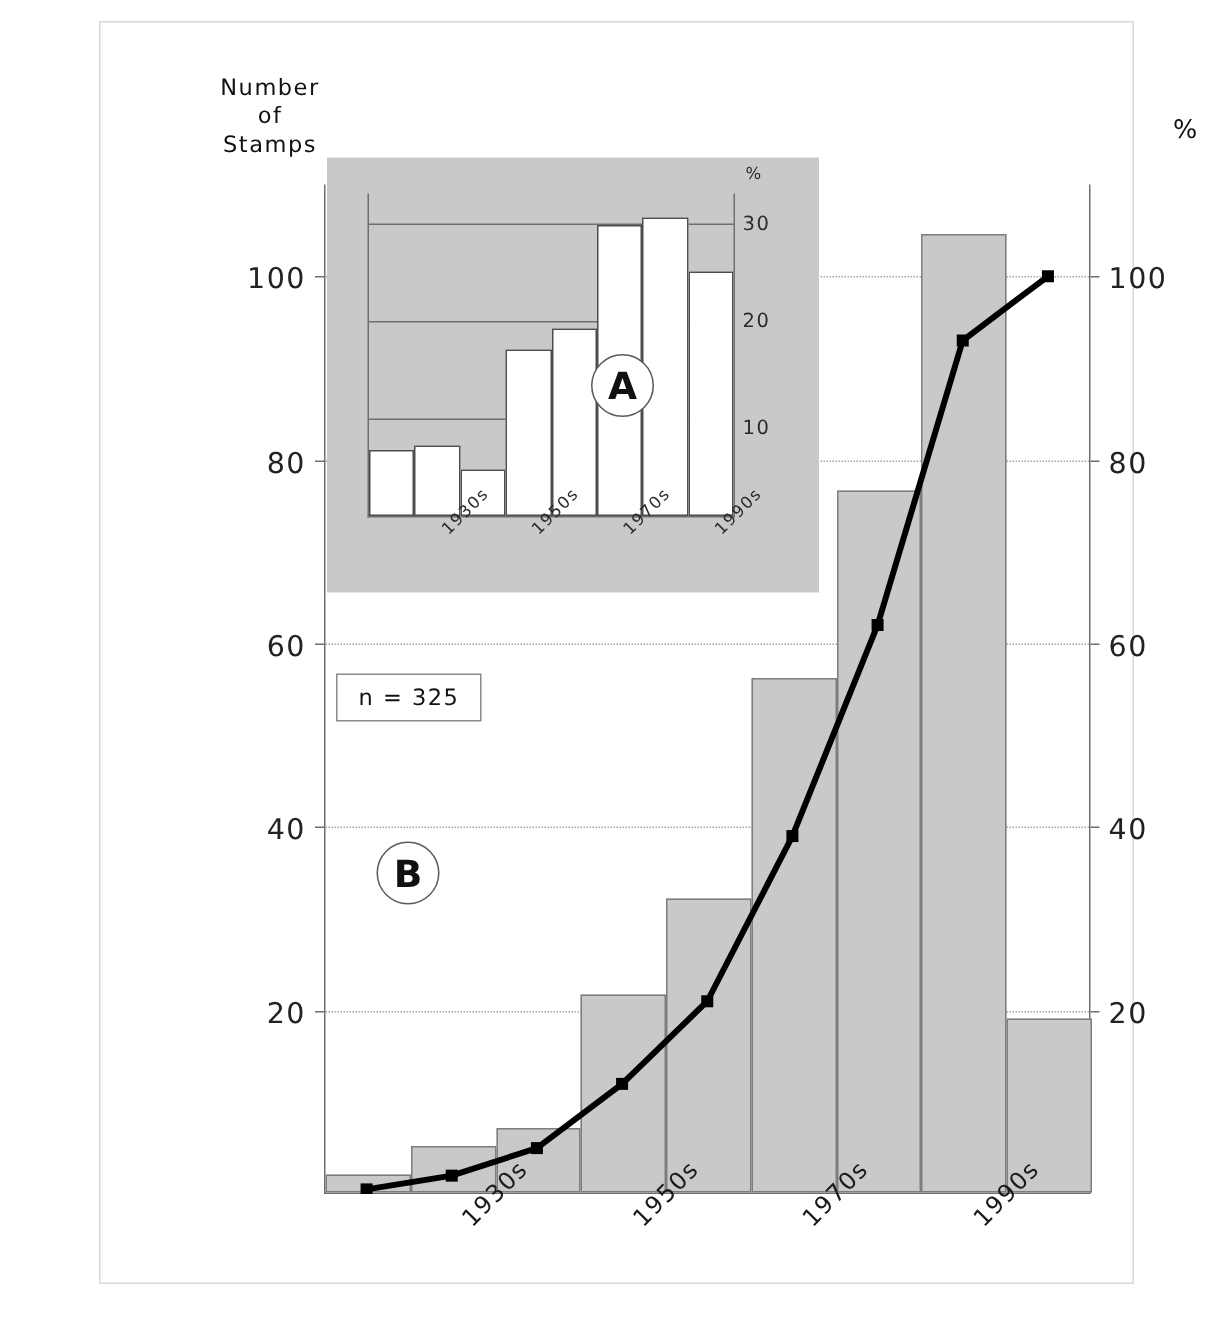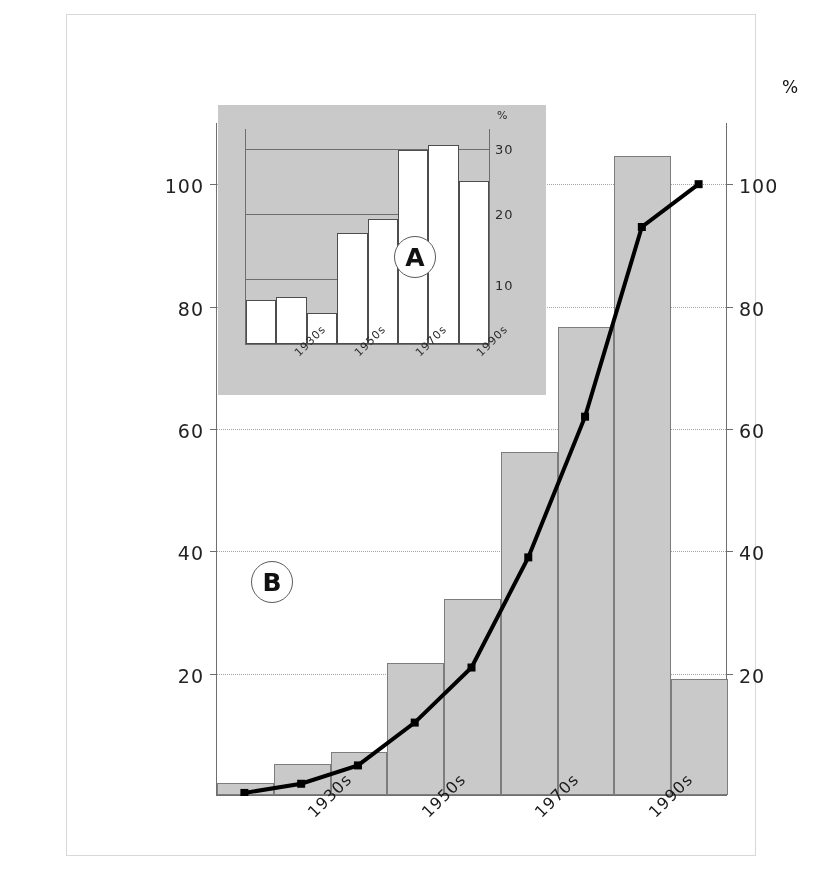--- a/index.html
+++ b/index.html
@@ -50,20 +50,25 @@
                 transform:rotate(-45deg);transform-origin:left top;white-space:nowrap;}
   #inset-pct{position:absolute;left:279px;top:4px;font-size:11px;color:#2b2b2b;}
   #letter-a{left:176px;top:131px;}
 </style>
 </head>
 <body>
 
 <div id="page">
   <div id="frame">
 
+    <div id="ylab-main">
+      <div>Number</div>
+      <div>of</div>
+      <div>Stamps</div>
+    </div>
     <div id="ylab-right">%</div>
 
     <div class="axis-line" id="y-axis-left"></div>
     <div class="axis-line" id="y-axis-right"></div>
     <div class="axis-line" id="x-axis"></div>
 
     <div id="grid-host">
         <div class="gridline" style="top: 658.636px;"></div>
         <div class="gridline" style="top: 536.273px;"></div>
         <div class="gridline" style="top: 413.909px;"></div>
@@ -122,20 +127,21 @@
         </g>
     </svg>
 
     <div id="xlabel-host">
         <div class="xlabel" style="left: 237.006px; top: 793px;">1930s</div>
         <div class="xlabel" style="left: 350.561px; top: 793px;">1950s</div>
         <div class="xlabel" style="left: 464.117px; top: 793px;">1970s</div>
         <div class="xlabel" style="left: 577.672px; top: 793px;">1990s</div>
       </div>
 
+    <div id="nbox">n = 325</div>
 
     <div class="panel-letter" id="letter-b">B</div>
 
     <div id="inset">
       <div id="inset-pct">%</div>
       <div id="inset-plot"></div>
       <div id="inset-right-axis"></div>
       <div id="inset-grid-host">
           <div class="inset-grid" style="top: 173.848px;"></div>
           <div class="inset-grid" style="top: 108.697px;"></div>

